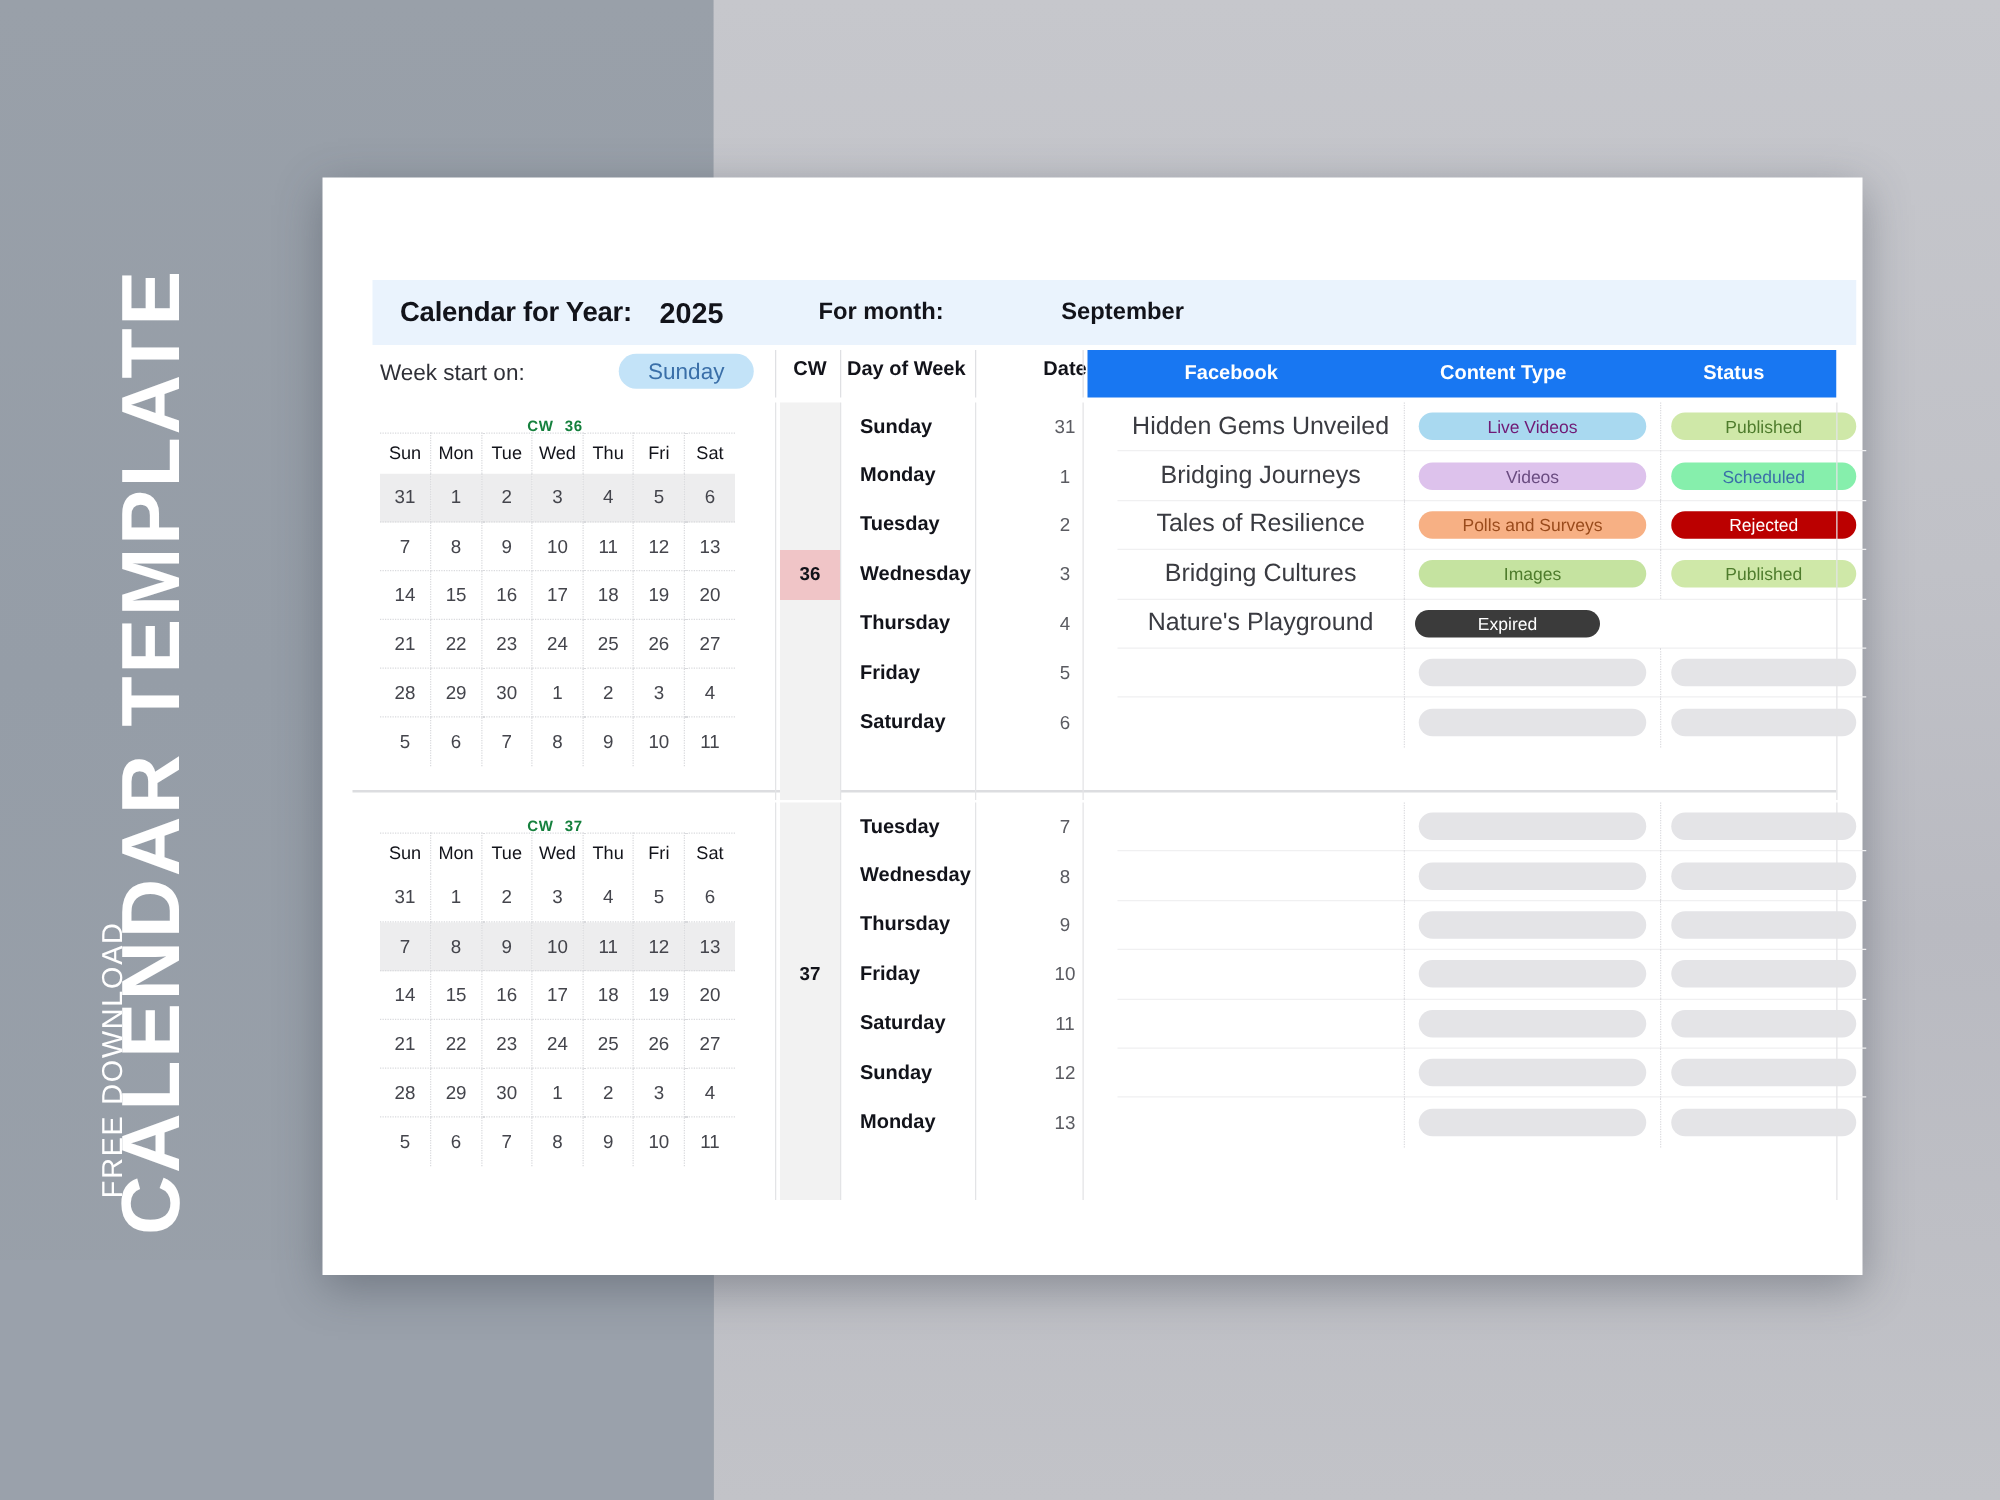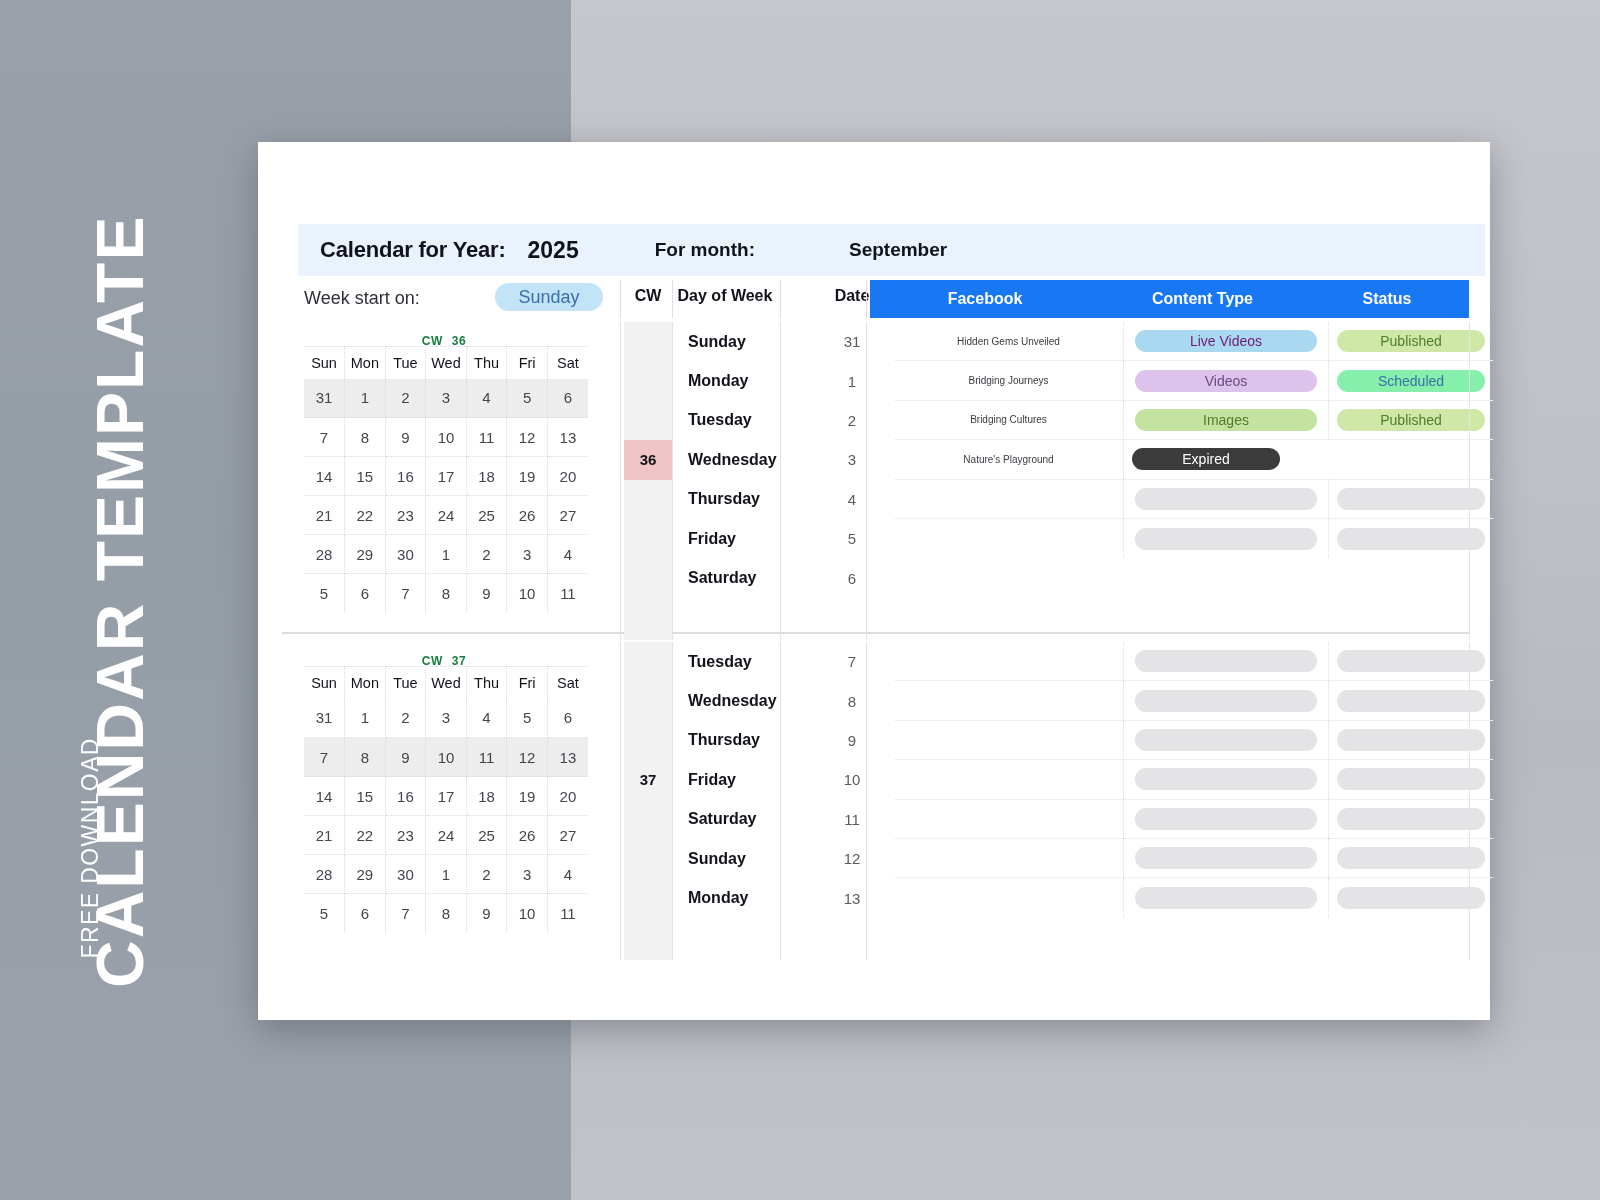--- a/index.html
+++ b/index.html
@@ -294,21 +294,21 @@
   .crow {
     height: 39.4px;
     display: flex;
     align-items: center;
     border-bottom: 1px solid #f0f0f1;
   }
   .crow:last-child { border-bottom: none; }
   .c-fb {
     width: 230px;
     text-align: center;
-    font-size: 10px;
+    font-size: 20px;
     color: #3a3b41;
     border-right: 1px dotted #dcdce0;
     height: 39.4px;
     display: flex; align-items: center; justify-content: center;
   }
   .c-ct, .c-st {
     height: 39.4px;
     display: flex; align-items: center; justify-content: center;
     border-right: 1px dotted #dcdce0;
   }
@@ -495,20 +495,29 @@
         <div class="crow">
           <div class="c-fb">Bridging Journeys</div>
           <div class="c-ct">
             <div class="badge" style="background:#ddc2ec;color:#6a4b80;">Videos</div>
           </div>
           <div class="c-st">
             <div class="badge" style="background:#86efac;color:#3a6fa8;">Scheduled</div>
           </div>
         </div>
         <div class="crow">
+          <div class="c-fb">Tales of Resilience</div>
+          <div class="c-ct">
+            <div class="badge" style="background:#f7b084;color:#9a4b1c;">Polls and Surveys</div>
+          </div>
+          <div class="c-st">
+            <div class="badge" style="background:#bb0000;color:#ffffff;">Rejected</div>
+          </div>
+        </div>
+        <div class="crow">
           <div class="c-fb">Bridging Cultures</div>
           <div class="c-ct">
             <div class="badge" style="background:#c5e3a0;color:#4e7c2c;">Images</div>
           </div>
           <div class="c-st">
             <div class="badge" style="background:#cfe8a8;color:#4e7c2c;">Published</div>
           </div>
         </div>
         <div class="crow">
           <div class="c-fb">Nature's Playground</div>

